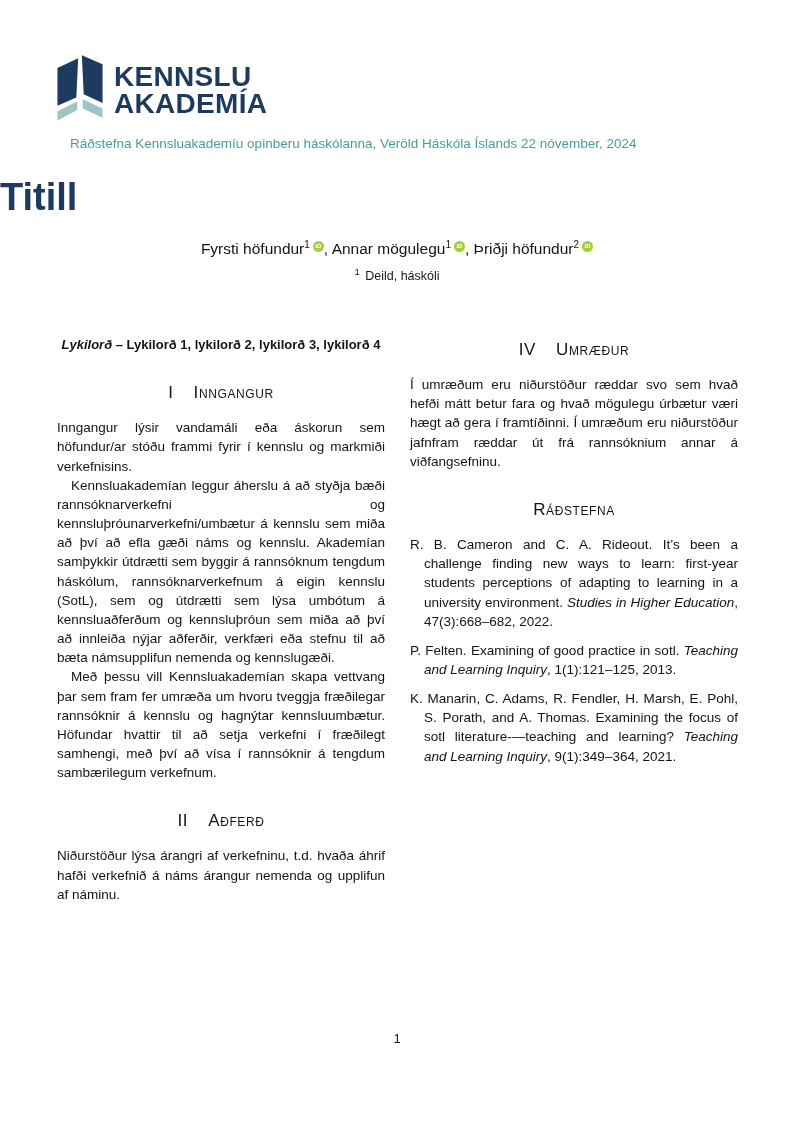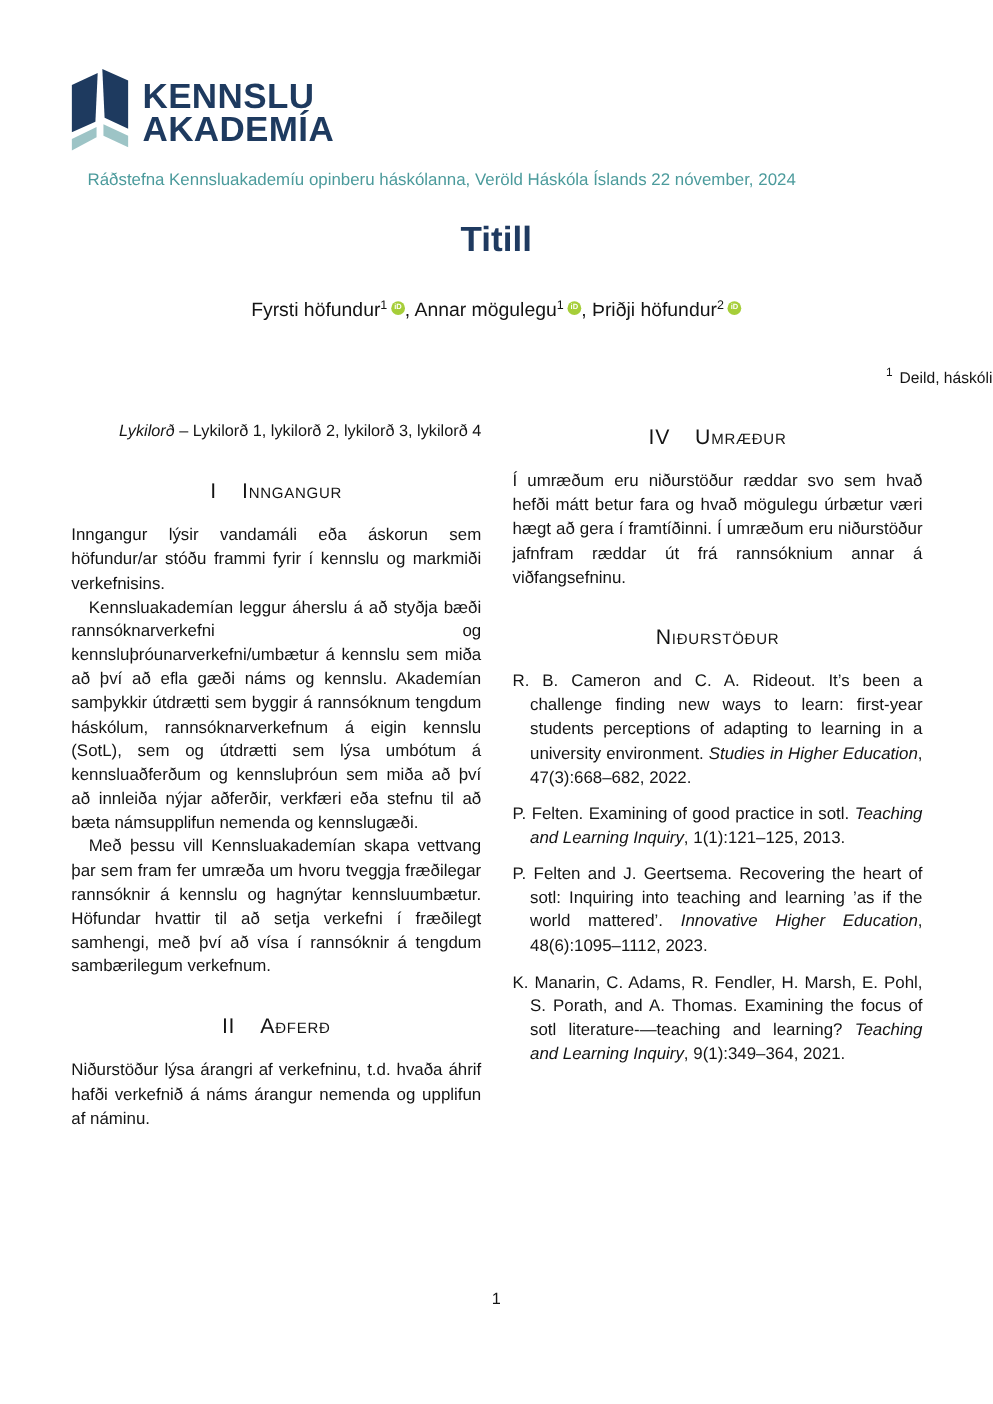--- a/index.html
+++ b/index.html
@@ -7,34 +7,34 @@
     position:relative;width:794px;height:1123px;background:#ffffff;overflow:hidden;
     font-family:"Liberation Sans",sans-serif;color:#141414;
   }
   
   .brand{position:absolute;left:57px;top:55px;display:flex;align-items:flex-start;}
   .brand-mark{width:46px;height:67px;flex:0 0 auto;}
   .brand-text{margin-left:11px;margin-top:8px;font-weight:bold;color:#1e3a5f;
     font-size:28px;line-height:27px;letter-spacing:.3px;}
   .conf-line{position:absolute;left:70px;top:136px;font-size:13.5px;color:#4c9b9c;}
   
-  .doc-title{position:absolute;left:0;top:176px;width:100%;text-align:center;
-    font-size:28px;font-weight:bold;color:#1f3a60;}
+  .doc-title{position:absolute;left:0;top:176px;width:100%;text-align:left;
+    font-size:38px;font-weight:bold;color:#1f3a60;}
   .authors{position:absolute;left:0;top:240px;width:100%;text-align:center;font-size:15.5px;color:#141414;}
   .authors sup{font-size:10px;vertical-align:super;line-height:0;}
   .orcid{display:inline-block;width:11px;height:11px;border-radius:50%;background:#a6ce39;
     color:#fff;font-size:6px;line-height:11px;text-align:center;font-weight:bold;
     vertical-align:super;margin-left:3px;}
-  .affils{position:absolute;left:0;top:294px;width:100%;text-align:right;
+  .affils{position:absolute;left:0;top:268px;width:100%;text-align:center;
     font-size:12.5px;line-height:17px;color:#141414;}
   .affils sup{font-size:9.5px;vertical-align:super;line-height:0;margin-right:2px;}
   
   .columns{position:absolute;left:57px;top:336px;width:681px;display:flex;gap:25px;}
   .col{width:328px;font-size:13.5px;line-height:1.42;text-align:justify;}
-  .keywords{font-weight:normal;font-size:13px;line-height:1.4;text-align:right;}
+  .keywords{font-weight:bold;font-size:13px;line-height:1.4;text-align:center;}
   .kw-label{font-style:italic;}
   h2.sec{font-size:17px;font-weight:400;font-variant:small-caps;letter-spacing:.6px;
     margin:27px 0 13px 0;text-align:center;color:#141414;}
   .col-right h2.sec:first-child{margin-top:2px;}
   .sec-num{display:inline-block;margin-right:20px;font-variant:normal;}
   p.para{margin:0;}
   p.para.indent{text-indent:14px;}
   .refs-heading{margin-top:27px;}
   .ref{padding-left:14px;text-indent:-14px;margin:0 0 10px 0;}
   .ref .it{font-style:italic;}
@@ -78,25 +78,24 @@
           <p class="para indent">Með þessu vill Kennsluakademían skapa vettvang þar sem fram fer umræða um hvoru tveggja fræðilegar rannsóknir á kennslu og hagnýtar kennsluumbætur. Höfundar hvattir til að setja verkefni í fræðilegt samhengi, með því að vísa í rannsóknir á tengdum sambærilegum verkefnum.</p>
           <h2 class="sec"><span class="sec-num">II</span><span>Aðferð</span></h2>
           <p class="para">Niðurstöður lýsa árangri af verkefninu, t.d. hvaða áhrif hafði verkefnið á náms árangur nemenda og upplifun af náminu.</p>
         </div>
     </div>
     <div class="col col-right">
       <div>
           <h2 class="sec"><span class="sec-num">IV</span><span>Umræður</span></h2>
           <p class="para">Í umræðum eru niðurstöður ræddar svo sem hvað hefði mátt betur fara og hvað mögulegu úrbætur væri hægt að gera í framtíðinni. Í umræðum eru niðurstöður jafnfram ræddar út frá rannsóknium annar á viðfangsefninu.</p>
         </div>
-      <h2 class="sec refs-heading">Niðurstöður</h2>
+      <h2 class="sec refs-heading">Ráðstefna</h2>
       <div>
           <div class="ref"><span>R. B. Cameron and C. A. Rideout. It’s been a challenge finding new ways to learn: first-year students perceptions of adapting to learning in a university environment. </span><span class="it">Studies in Higher Education</span><span>, 47(3):668–682, 2022.</span></div>
           <div class="ref"><span>P. Felten. Examining of good practice in sotl. </span><span class="it">Teaching and Learning Inquiry</span><span>, 1(1):121–125, 2013.</span></div>
-          <div class="ref"><span>P. Felten and J. Geertsema. Recovering the heart of sotl: Inquiring into teaching and learning ’as if the world mattered’. </span><span class="it">Innovative Higher Education</span><span>, 48(6):1095–1112, 2023.</span></div>
           <div class="ref"><span>K. Manarin, C. Adams, R. Fendler, H. Marsh, E. Pohl, S. Porath, and A. Thomas. Examining the focus of sotl literature-—teaching and learning? </span><span class="it">Teaching and Learning Inquiry</span><span>, 9(1):349–364, 2021.</span></div>
         </div>
     </div>
   </div>
 
   <div class="page-num">1</div>
 
 </div>
 
 </body></html>

